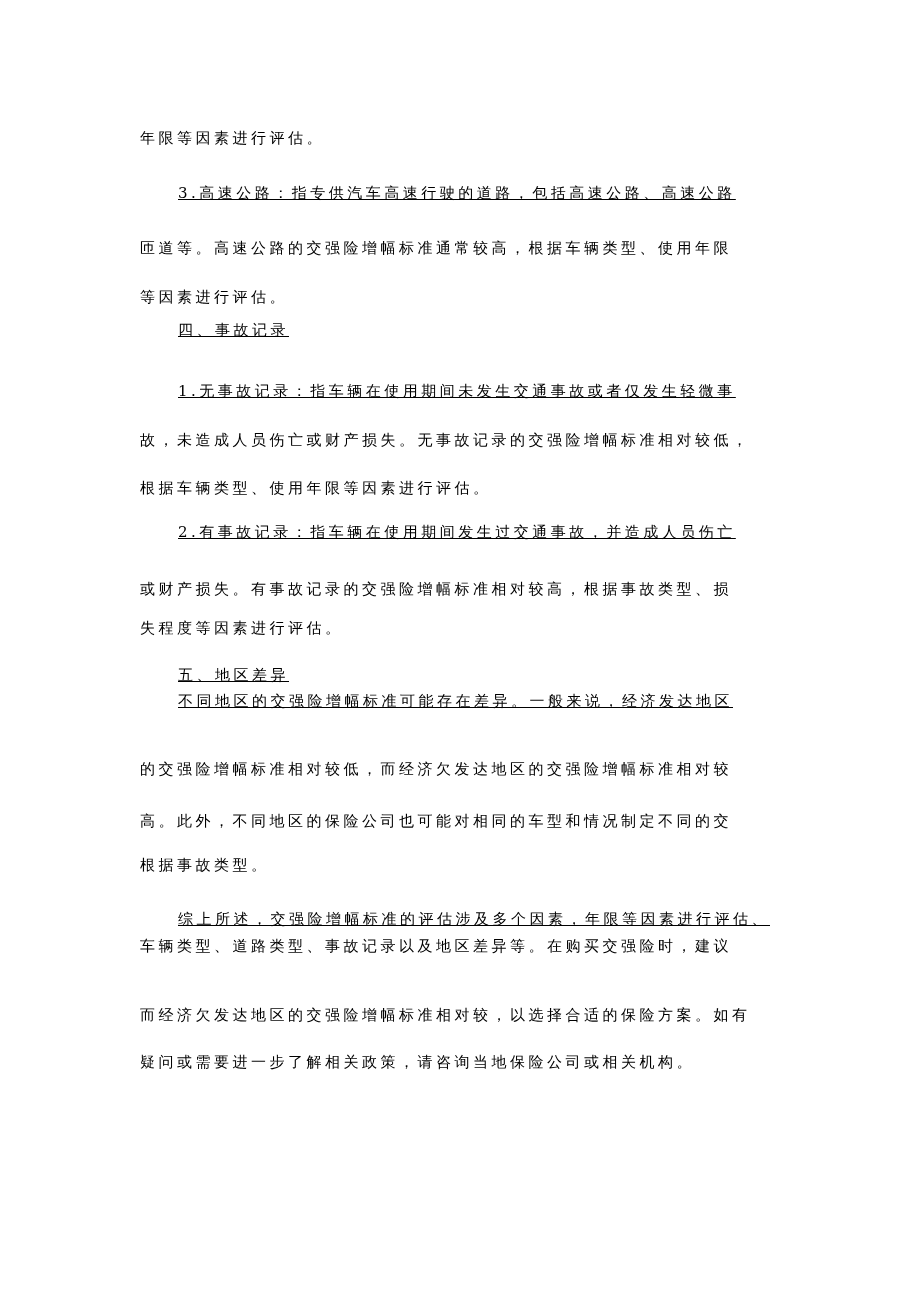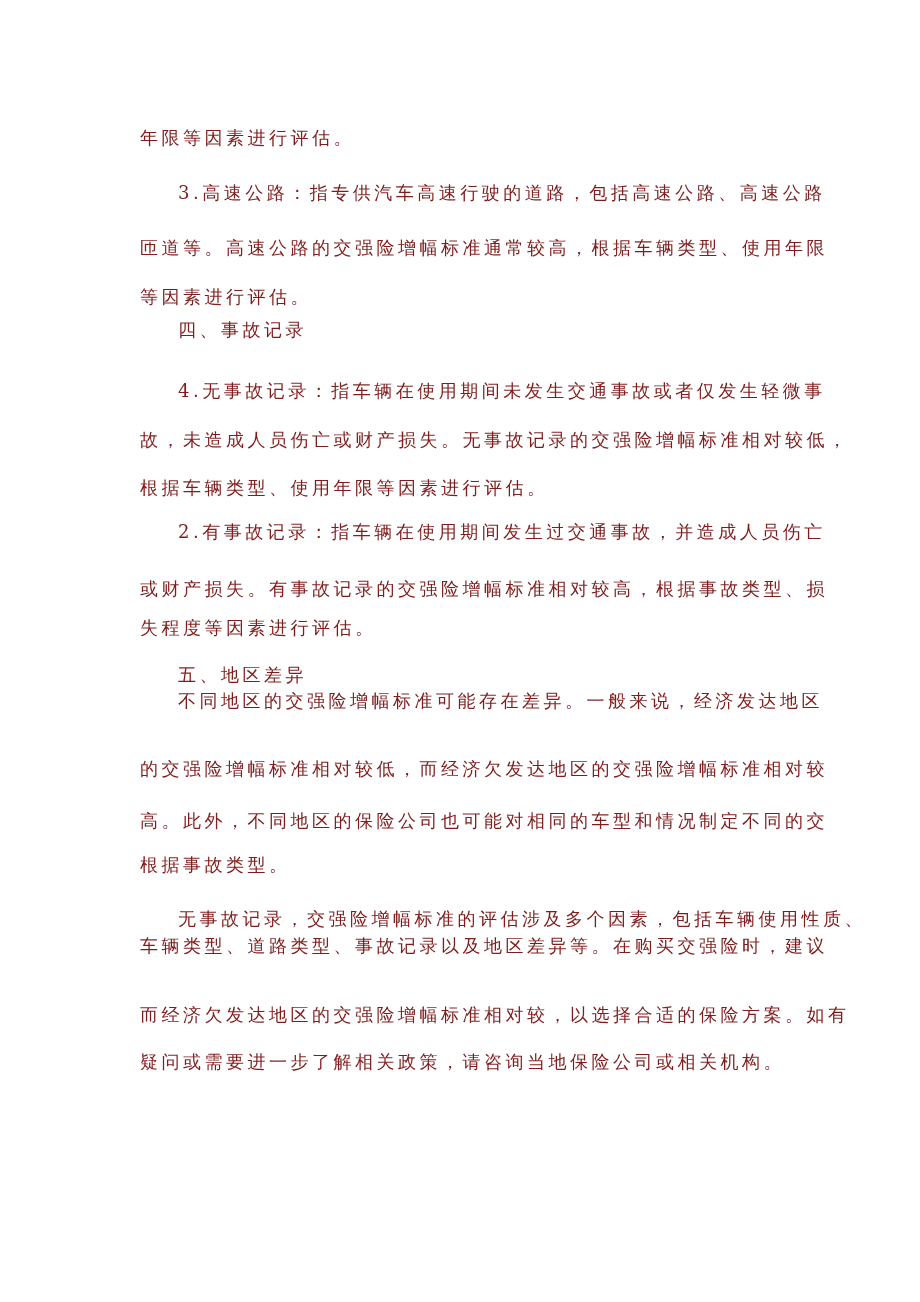--- a/index.html
+++ b/index.html
@@ -18,45 +18,45 @@
     .page {
       position: absolute;
       left: 140px;
       top: 124px;
       width: 650px;
     }
     .line {
       position: absolute;
       left: 0;
       height: 28px;
-      font-size: 18px;
+      font-size: 15px;
       line-height: 28px;
       white-space: nowrap;
       letter-spacing: 3.5px;
-      color: #7f1d1d;
+      color: #000000;
     }
-    .indent { left: 38px; }
+    .indent { left: 38px; text-decoration: underline; }
   </style>
 </head>
 <body>
 
 <div class="page">
   <div class="line" style="top:0px">年限等因素进行评估。</div>
   <div class="line indent" style="top:55px">3.高速公路：指专供汽车高速行驶的道路，包括高速公路、高速公路</div>
   <div class="line" style="top:110px">匝道等。高速公路的交强险增幅标准通常较高，根据车辆类型、使用年限</div>
   <div class="line" style="top:159px">等因素进行评估。</div>
   <div class="line indent" style="top:192px">四、事故记录</div>
-  <div class="line indent" style="top:253px">4.无事故记录：指车辆在使用期间未发生交通事故或者仅发生轻微事</div>
+  <div class="line indent" style="top:253px">1.无事故记录：指车辆在使用期间未发生交通事故或者仅发生轻微事</div>
   <div class="line" style="top:302px">故，未造成人员伤亡或财产损失。无事故记录的交强险增幅标准相对较低，</div>
   <div class="line" style="top:350px">根据车辆类型、使用年限等因素进行评估。</div>
   <div class="line indent" style="top:394px">2.有事故记录：指车辆在使用期间发生过交通事故，并造成人员伤亡</div>
   <div class="line" style="top:451px">或财产损失。有事故记录的交强险增幅标准相对较高，根据事故类型、损</div>
   <div class="line" style="top:490px">失程度等因素进行评估。</div>
   <div class="line indent" style="top:537px">五、地区差异</div>
   <div class="line indent" style="top:563px">不同地区的交强险增幅标准可能存在差异。一般来说，经济发达地区</div>
   <div class="line" style="top:631px">的交强险增幅标准相对较低，而经济欠发达地区的交强险增幅标准相对较</div>
   <div class="line" style="top:683px">高。此外，不同地区的保险公司也可能对相同的车型和情况制定不同的交</div>
   <div class="line" style="top:727px">根据事故类型。</div>
-  <div class="line indent" style="top:781px">无事故记录，交强险增幅标准的评估涉及多个因素，包括车辆使用性质、</div>
+  <div class="line indent" style="top:781px">综上所述，交强险增幅标准的评估涉及多个因素，年限等因素进行评估、</div>
   <div class="line" style="top:808px">车辆类型、道路类型、事故记录以及地区差异等。在购买交强险时，建议</div>
   <div class="line" style="top:877px">而经济欠发达地区的交强险增幅标准相对较，以选择合适的保险方案。如有</div>
   <div class="line" style="top:924px">疑问或需要进一步了解相关政策，请咨询当地保险公司或相关机构。</div>
 </div>
 
 </body></html>

